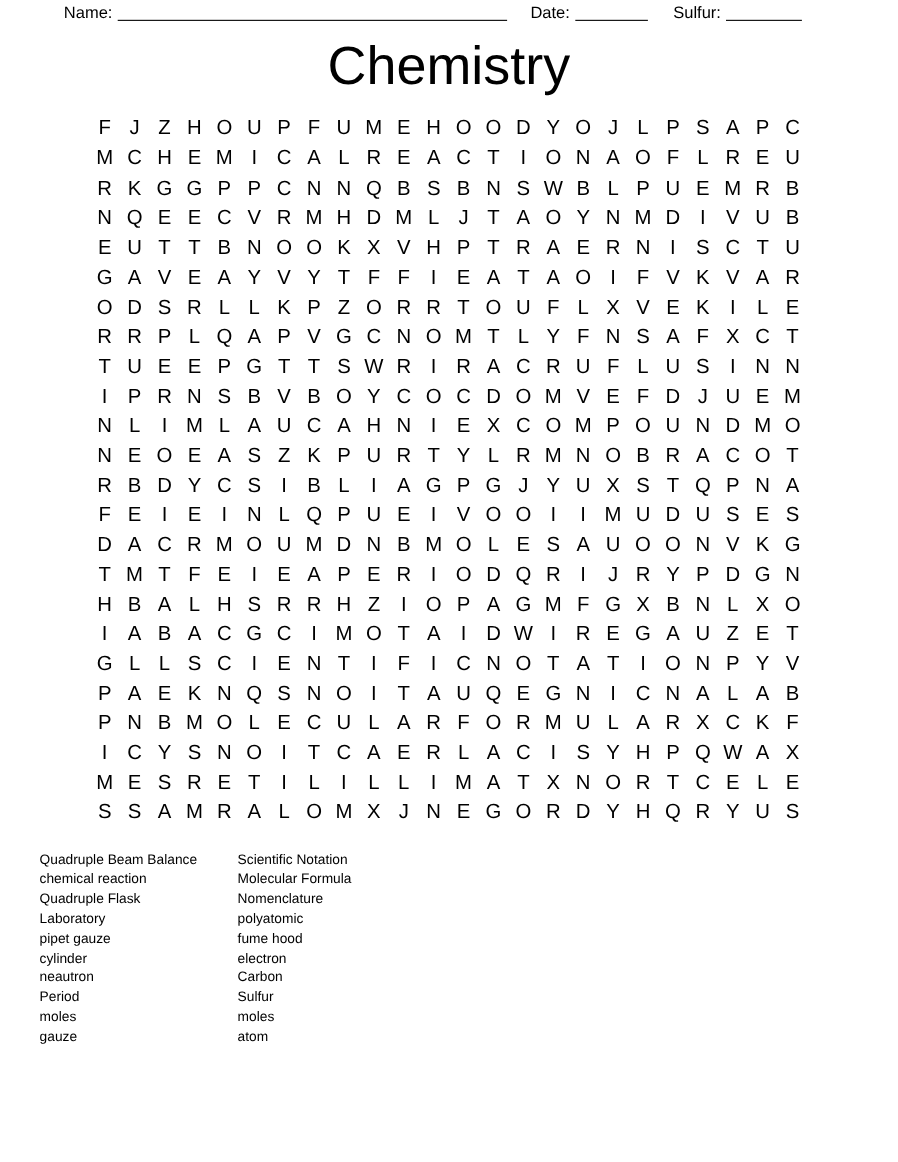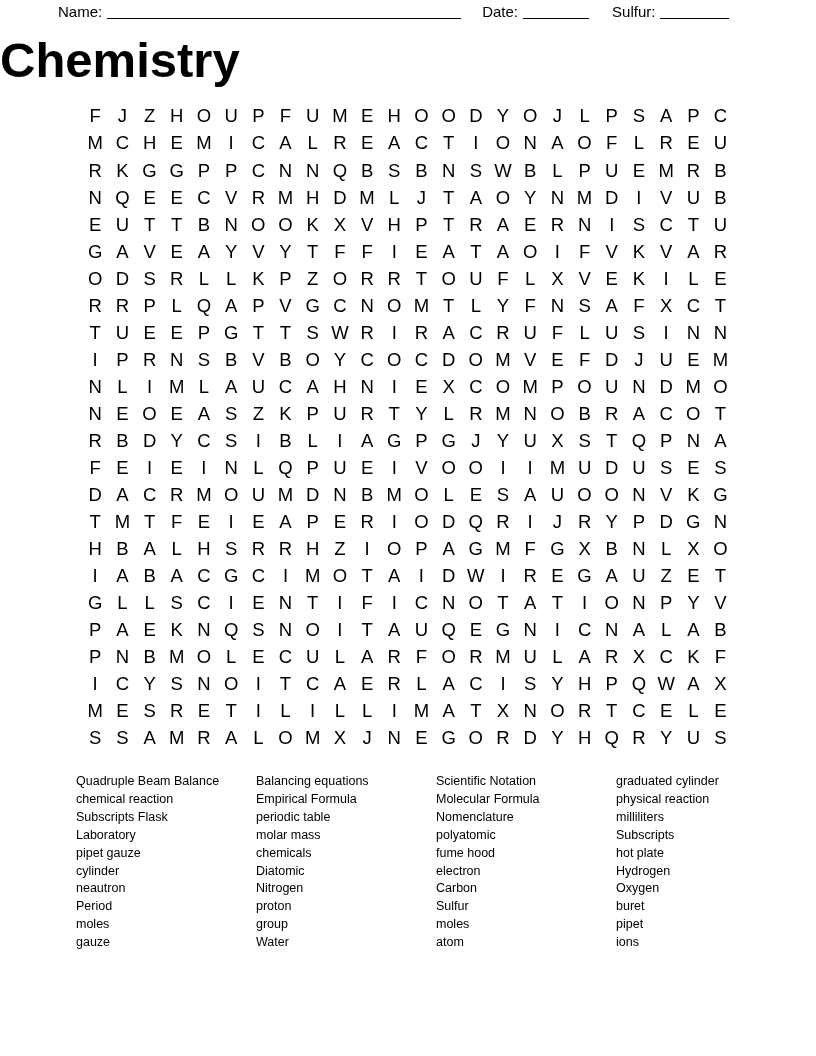--- a/index.html
+++ b/index.html
@@ -24,42 +24,43 @@
     border-bottom: 1.5px solid #000;
     height: 15px;
     margin-left: 5px;
   }
   .name-line   { width: 354px; }
   .date-line   { width: 66px; }
   .period-line { width: 69px; }
   .gap-a { width: 21px; }
   .gap-b { width: 23px; }
   .title {
+    text-align: center;
     font-size: 49px;
-    font-weight: bold;
+    font-weight: normal;
     line-height: 1.1;
     margin-top: 12px;
   }
   .grid {
     display: grid;
     grid-template-columns: repeat(24, 27.2px);
     grid-auto-rows: 27.05px;
     width: 652.8px;
     margin: 15px auto 0 auto;
   }
   .grid-cell {
     display: flex;
     align-items: center;
     justify-content: center;
     font-size: 18.5px;
     color: #000000;
   }
   .word-list {
     display: flex;
-    padding-left: 76px;
+    padding-left: 36px;
     margin-top: 21px;
   }
   .word-col { width: 180px; }
   .word-item {
     font-size: 12.5px;
     line-height: 17.9px;
     white-space: nowrap;
   }
 </style>
 </head>
@@ -654,58 +655,34 @@
     <div class="grid-cell">R</div>
     <div class="grid-cell">Y</div>
     <div class="grid-cell">U</div>
     <div class="grid-cell">S</div>
   </div>
 
 <div class="word-list">
   <div class="word-col">
       <div class="word-item">Quadruple Beam Balance</div>
       <div class="word-item">chemical reaction</div>
-      <div class="word-item">Subscripts Flask</div>
+      <div class="word-item">Quadruple Flask</div>
       <div class="word-item">Laboratory</div>
       <div class="word-item">pipet gauze</div>
       <div class="word-item">cylinder</div>
       <div class="word-item">neautron</div>
       <div class="word-item">Period</div>
       <div class="word-item">moles</div>
       <div class="word-item">gauze</div>
-    </div>
-  <div class="word-col">
-      <div class="word-item">Balancing equations</div>
-      <div class="word-item">Empirical Formula</div>
-      <div class="word-item">periodic table</div>
-      <div class="word-item">molar mass</div>
-      <div class="word-item">chemicals</div>
-      <div class="word-item">Diatomic</div>
-      <div class="word-item">Nitrogen</div>
-      <div class="word-item">proton</div>
-      <div class="word-item">group</div>
-      <div class="word-item">Water</div>
     </div>
   <div class="word-col">
       <div class="word-item">Scientific Notation</div>
       <div class="word-item">Molecular Formula</div>
       <div class="word-item">Nomenclature</div>
       <div class="word-item">polyatomic</div>
       <div class="word-item">fume hood</div>
       <div class="word-item">electron</div>
       <div class="word-item">Carbon</div>
       <div class="word-item">Sulfur</div>
       <div class="word-item">moles</div>
       <div class="word-item">atom</div>
     </div>
-  <div class="word-col">
-      <div class="word-item">graduated cylinder</div>
-      <div class="word-item">physical reaction</div>
-      <div class="word-item">milliliters</div>
-      <div class="word-item">Subscripts</div>
-      <div class="word-item">hot plate</div>
-      <div class="word-item">Hydrogen</div>
-      <div class="word-item">Oxygen</div>
-      <div class="word-item">buret</div>
-      <div class="word-item">pipet</div>
-      <div class="word-item">ions</div>
-    </div>
 </div>
 
 </body></html>

